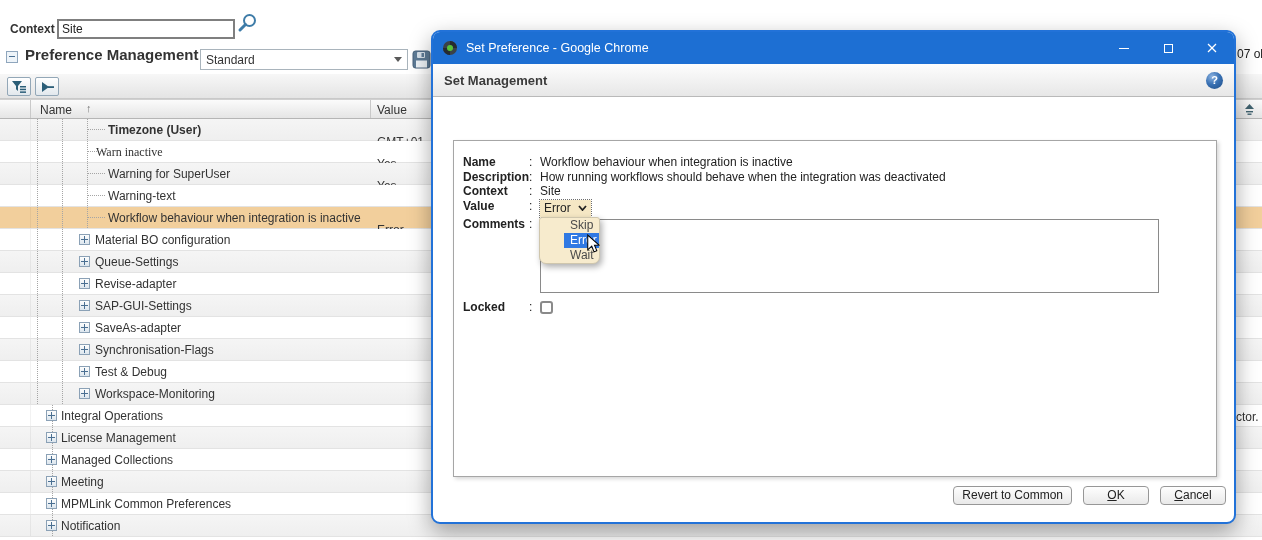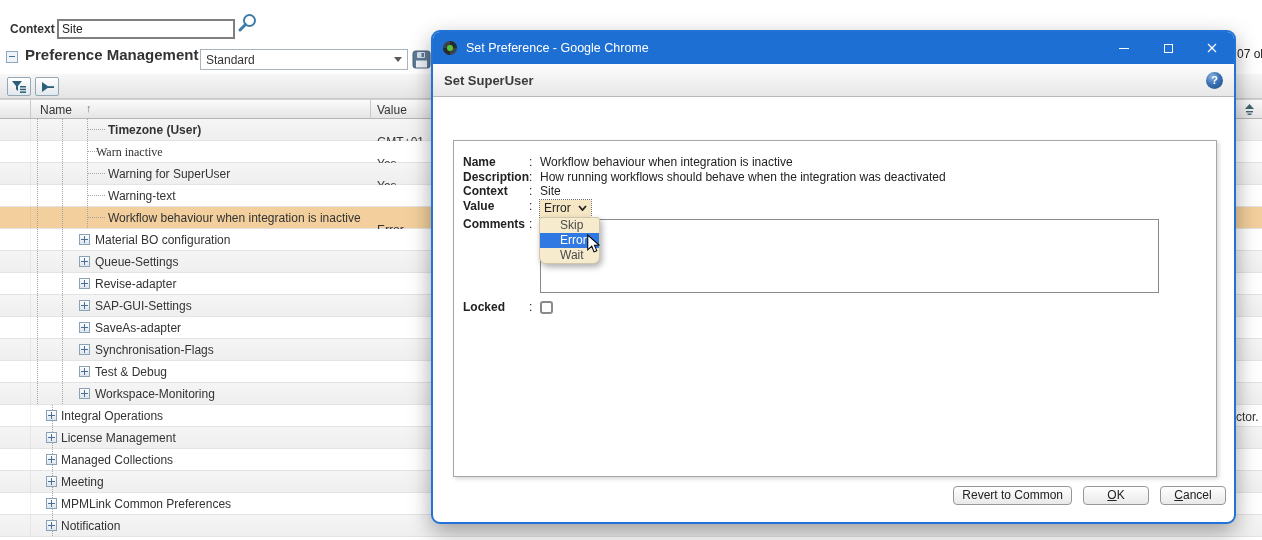--- a/index.html
+++ b/index.html
@@ -85,21 +85,21 @@
   .flabel{width:66px;font-weight:bold;flex:none;}
   .fcolon{width:11px;flex:none;}
   .fcolon::before{content:":";}
   .fval{white-space:nowrap;}
 
   .sel-wrap{position:relative;display:inline-block;margin-top:1px;}
   .sel{display:inline-flex;align-items:center;gap:7px;background:#f5e7c4;outline:1px dotted #6e6e6e;
        padding:1px 4px 2px 4px;font-size:12px;color:#222;}
   .popup{position:absolute;left:-1px;top:17px;width:59px;background:#f7ebcd;border:1px solid #cfc6ad;
          border-radius:3px 3px 7px 7px;box-shadow:2px 3px 6px rgba(0,0,0,0.32);overflow:hidden;z-index:6;}
-  .opt{height:15px;line-height:15px;padding-left:20px;font-size:12px;color:#4a4a4a;}
+  .opt{height:15px;line-height:15px;padding-left:6px;font-size:12px;color:#4a4a4a;margin-left:24px;}
   .opt.hl{background:#3079e3;color:#fff;}
   .cursor{position:absolute;left:46px;top:34px;z-index:8;}
 
   .ta{width:617px;height:72px;border:1px solid #8a8a8a;background:#fff;margin-top:2px;}
   .lockrow{margin-top:7px;}
   .cb{width:13px;height:13px;box-sizing:border-box;border:2px solid #8a8a8a;border-radius:3px;background:#fff;margin-top:1px;}
 
   .btnrow{position:absolute;right:8px;top:454px;display:flex;gap:11px;}
   .btn{height:19px;line-height:16px;box-sizing:border-box;border:1px solid #979797;border-radius:4px;
        background:linear-gradient(#fefefe,#e9e9e9);font-size:12px;color:#222;text-align:center;padding:0 8px;}
@@ -314,21 +314,21 @@
         <svg width="10" height="10">
             <line x1="1" y1="1" x2="9" y2="9" stroke="#fff" stroke-width="1.3"></line>
           <line x1="9" y1="1" x2="1" y2="9" stroke="#fff" stroke-width="1.3"></line>
           </svg>
       </span>
     </span>
   </div>
 
 
   <div class="pageheader">
-    <span class="ph-title">Set SuperUser</span>
+    <span class="ph-title">Set Management</span>
     <span class="help-ico">?</span>
   </div>
 
   <div class="formbox">
     <div class="frow">
       <span class="flabel">Name</span>
       <span class="fcolon"></span>
       <span class="fval">Workflow behaviour when integration is inactive</span>
     </div>
     <div class="frow">

